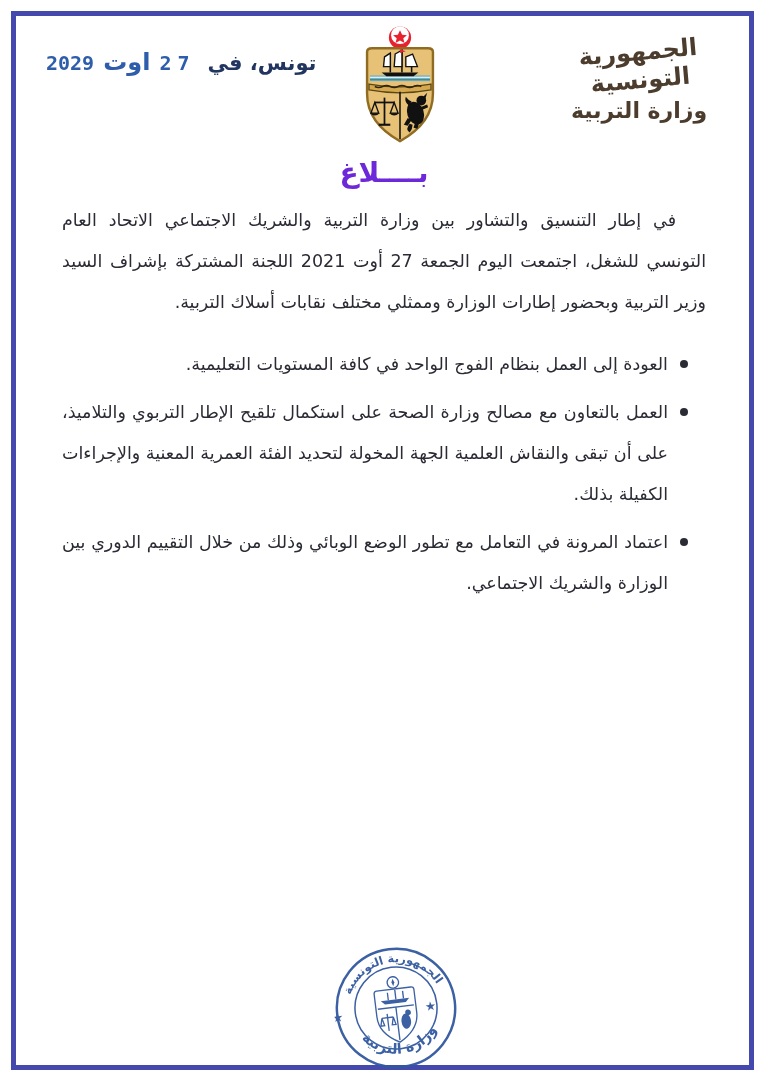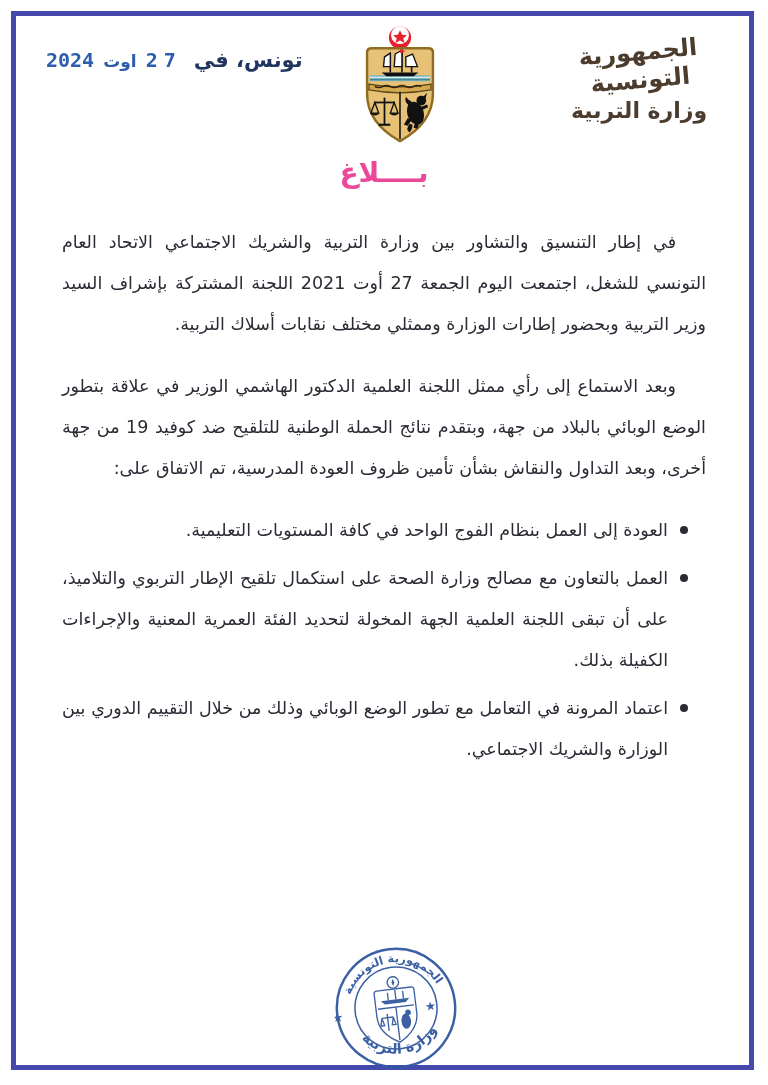--- a/index.html
+++ b/index.html
@@ -40,21 +40,21 @@
     display: flex;
     direction: rtl;
     gap: 9px;
     align-items: baseline;
     color: #2d5dab;
     font-weight: bold;
     font-size: 20px;
     font-family: "DejaVu Sans Mono", "DejaVu Sans", monospace;
   }
   .date-stamp .day { letter-spacing: 6px; }
-  .date-stamp .month { font-family: "DejaVu Sans", sans-serif; font-size: 17px; }
+  .date-stamp .month { font-family: "DejaVu Sans", sans-serif; font-size: 24px; }
   .coat-of-arms {
     position: absolute;
     left: 351px; top: 24px;
     width: 98px; height: 124px;
   }
   .ministry-logo {
     position: absolute;
     left: 548px; top: 38px;
     width: 182px;
     text-align: center;
@@ -73,26 +73,26 @@
     margin-top: 4px;
   }
   
   .doc-title {
     position: absolute;
     top: 156px; left: 0;
     width: 100%;
     text-align: center;
     font-size: 28px;
     font-weight: bold;
-    color: #ec4899;
+    color: #6d28d9;
   }
   
   .content {
     position: absolute;
-    left: 62px; top: 222px;
+    left: 62px; top: 200px;
     width: 644px;
     direction: rtl;
     text-align: justify;
     font-size: 17.5px;
     line-height: 41px;
     color: #2b2b35;
   }
   .content p {
     margin: 0 0 21px 0;
     text-indent: 30px;
@@ -127,21 +127,21 @@
 </head>
 <body>
 
 <div class="page-frame"></div>
 
 <div class="date-line">
   <span class="place-label">تونس، في</span>
   <span class="date-stamp">
     <span class="day">27</span>
     <span class="month">اوت</span>
-    <span class="year">2024</span>
+    <span class="year">2029</span>
   </span>
 </div>
 
 <div class="coat-of-arms">
   <svg viewBox="0 0 100 128" width="98" height="124" aria-hidden="true">
 
     <circle cx="50" cy="14" r="11.5" fill="#e8212f"></circle>
     <circle cx="50" cy="11.5" r="9.2" fill="#ffffff"></circle>
     <path d="M50 6.5 L52.2 11.2 L57.2 11.6 L53.4 14.8 L54.6 19.6 L50 17 L45.4 19.6 L46.6 14.8 L42.8 11.6 L47.8 11.2 Z" fill="#e8212f"></path>
 
@@ -188,24 +188,23 @@
 
 <div class="ministry-logo">
   <div class="republic">الجمهورية التونسية</div>
   <div class="ministry">وزارة التربية</div>
 </div>
 
 <div class="doc-title">بــــلاغ</div>
 
 <div class="content">
   <p>في إطار التنسيق والتشاور بين وزارة التربية والشريك الاجتماعي الاتحاد العام التونسي للشغل، اجتمعت اليوم الجمعة 27 أوت 2021 اللجنة المشتركة بإشراف السيد وزير التربية وبحضور إطارات الوزارة وممثلي مختلف نقابات أسلاك التربية.</p>
-  <p>وبعد الاستماع إلى رأي ممثل اللجنة العلمية الدكتور الهاشمي الوزير في علاقة بتطور الوضع الوبائي بالبلاد من جهة، وبتقدم نتائج الحملة الوطنية للتلقيح ضد كوفيد 19 من جهة أخرى، وبعد التداول والنقاش بشأن تأمين ظروف العودة المدرسية، تم الاتفاق على:</p>
   <ul>
     <li>العودة إلى العمل بنظام الفوج الواحد في كافة المستويات التعليمية.</li>
-    <li>العمل بالتعاون مع مصالح وزارة الصحة على استكمال تلقيح الإطار التربوي والتلاميذ، على أن تبقى اللجنة العلمية الجهة المخولة لتحديد الفئة العمرية المعنية والإجراءات الكفيلة بذلك.</li>
+    <li>العمل بالتعاون مع مصالح وزارة الصحة على استكمال تلقيح الإطار التربوي والتلاميذ، على أن تبقى والنقاش العلمية الجهة المخولة لتحديد الفئة العمرية المعنية والإجراءات الكفيلة بذلك.</li>
     <li>اعتماد المرونة في التعامل مع تطور الوضع الوبائي وذلك من خلال التقييم الدوري بين الوزارة والشريك الاجتماعي.</li>
   </ul>
 </div>
 
 <div class="round-stamp">
   <svg viewBox="0 0 130 134" width="124" height="128" aria-hidden="true">
     <defs>
       <path id="arcTop" d="M 14,70 A 51,51 0 0 1 116,70" fill="none"></path>
       <path id="arcBottom" d="M 16,66 A 49,49 0 0 0 114,66" fill="none"></path>
     </defs>

